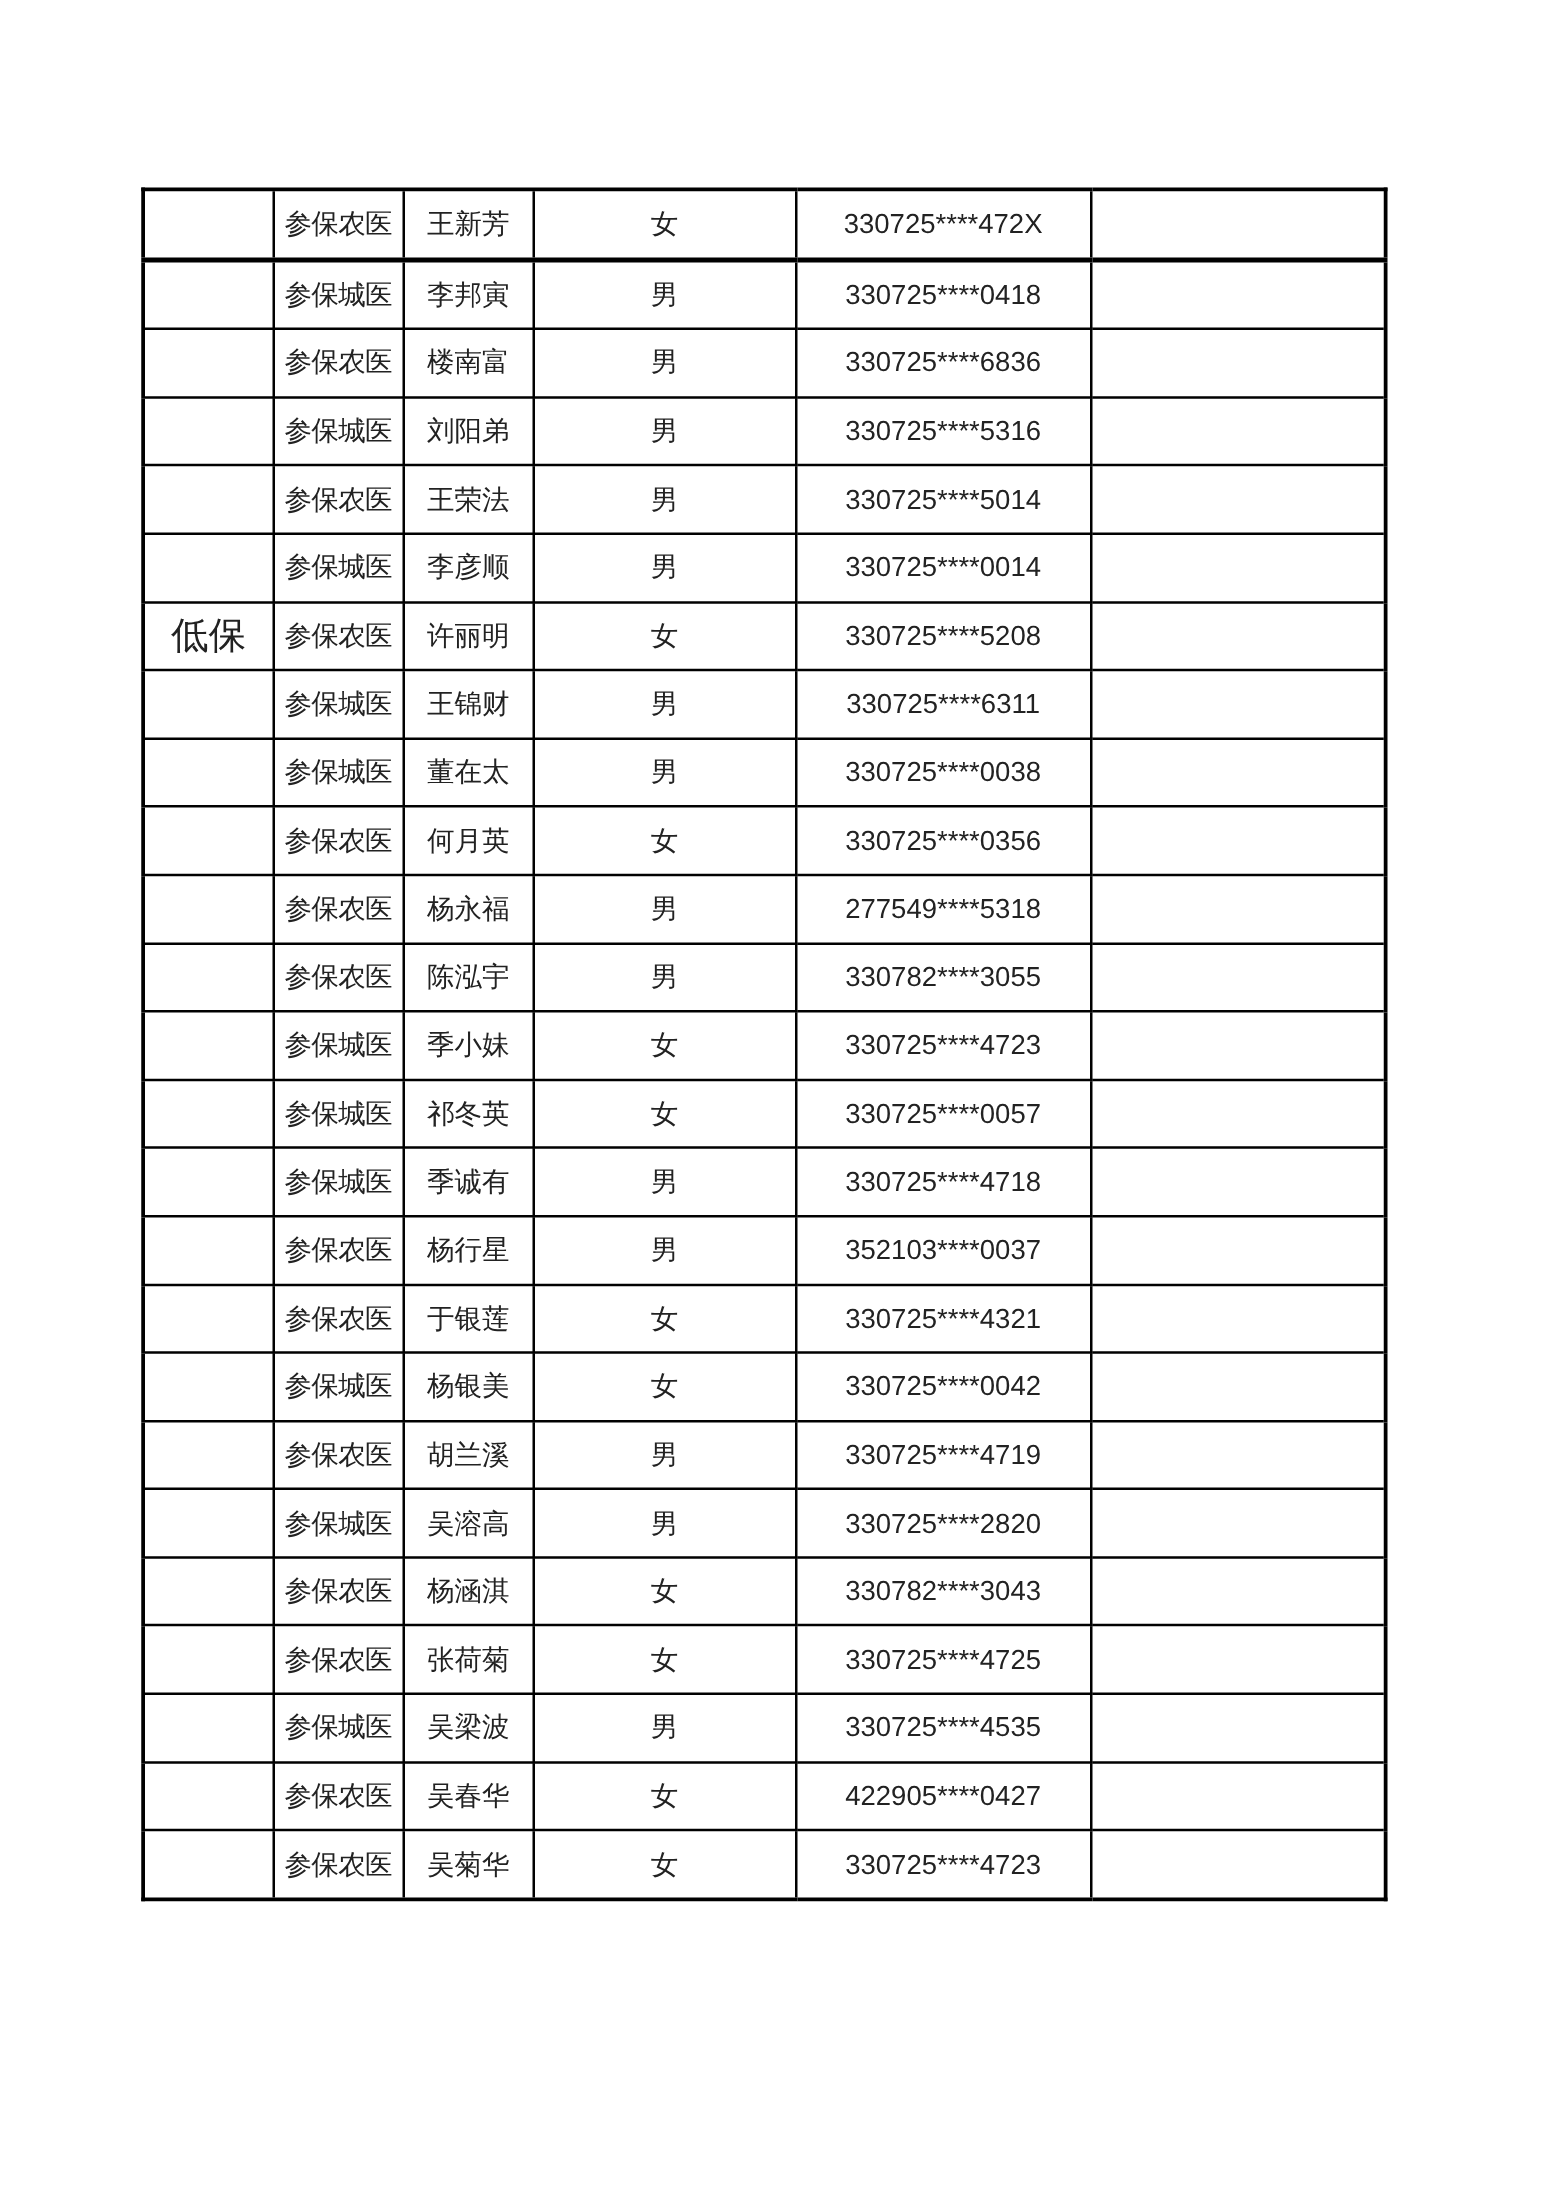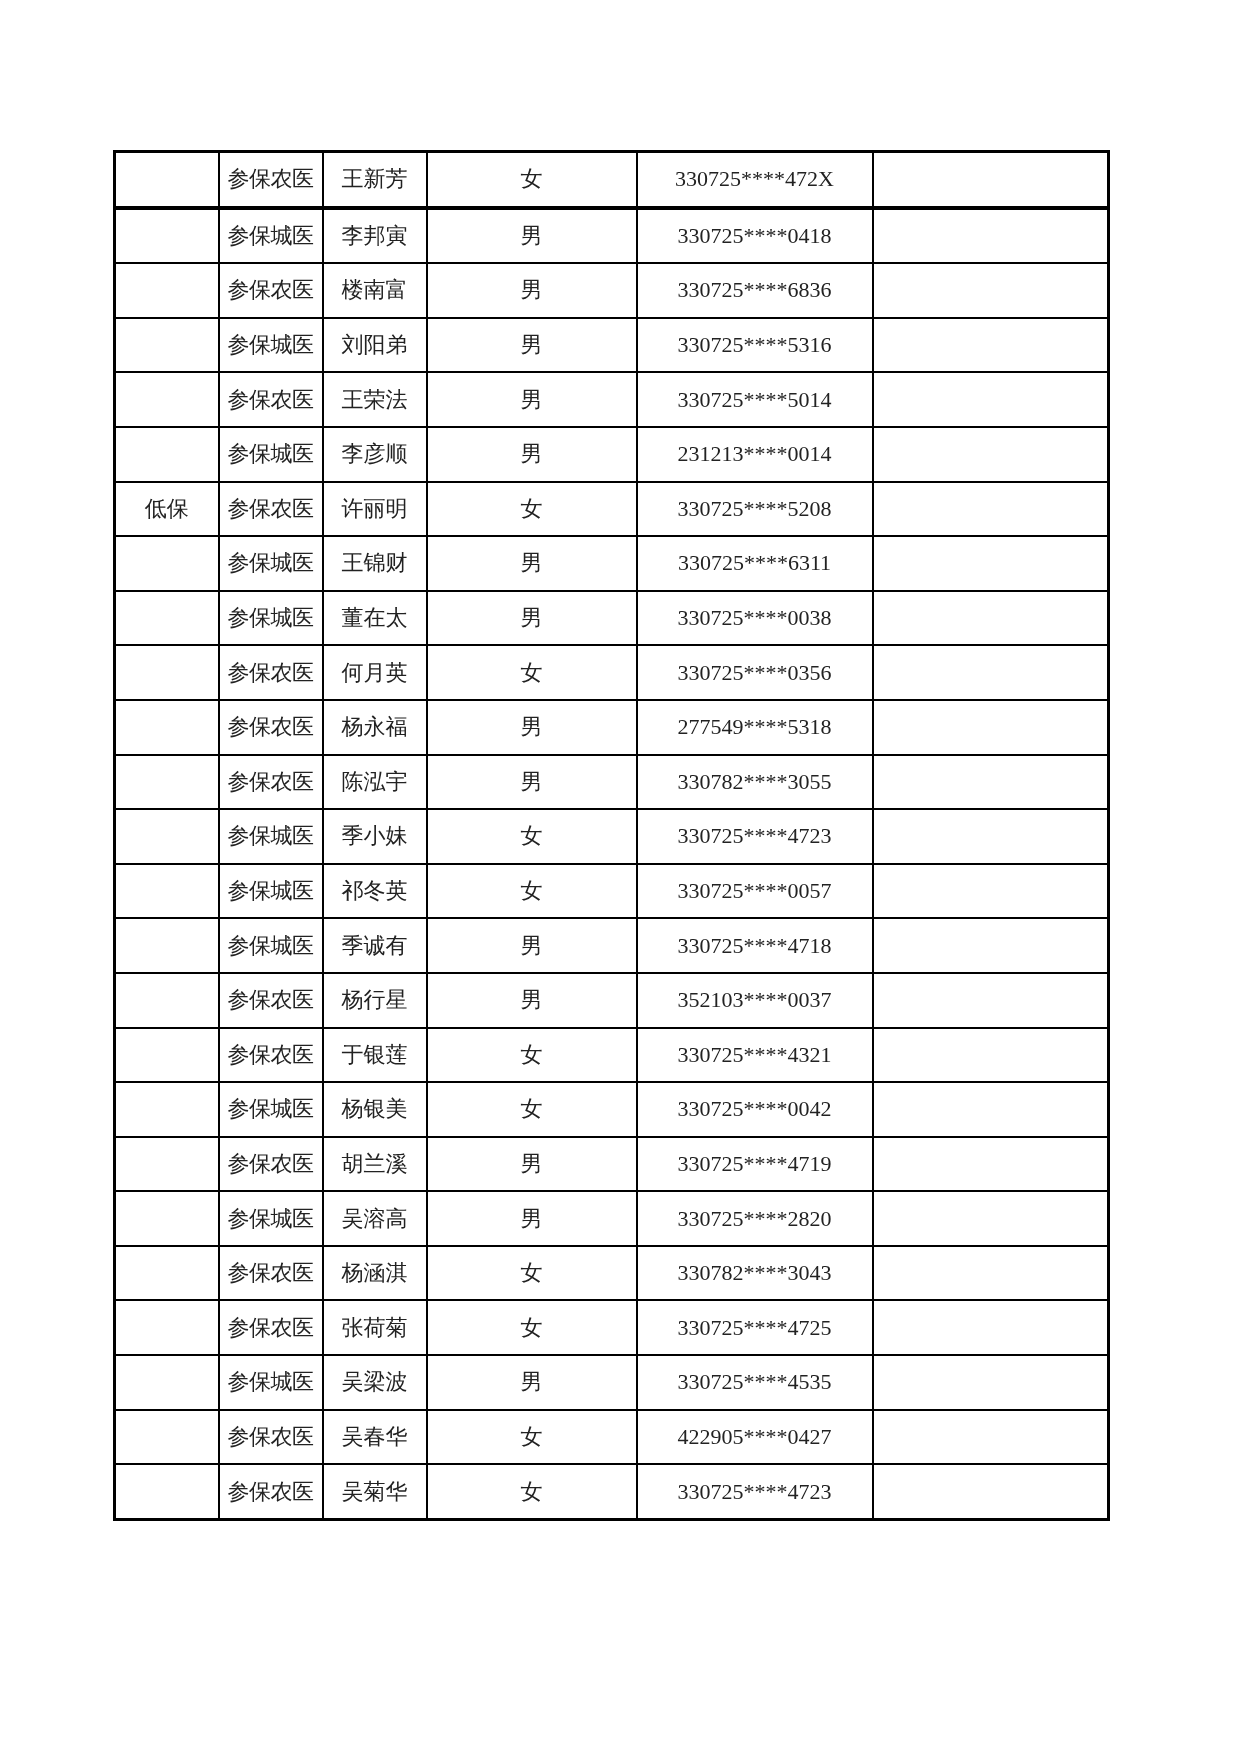--- a/index.html
+++ b/index.html
@@ -8,22 +8,22 @@
   .sheet { position: absolute; left: 113px; top: 150px; width: 994px; }
   table { border-collapse: collapse; width: 994px; table-layout: fixed; }
   td { border: 2px solid #000; height: 52.6px; padding: 0; text-align: center;
        vertical-align: middle; font-size: 22px; white-space: nowrap; overflow: hidden; }
   tr:first-child td { border-top: 3px solid #000; }
   tr:first-child td { border-bottom: 4px solid #000; }
   tr:last-child td { border-bottom: 3px solid #000; }
   td:first-child { border-left: 3px solid #000; }
   td:last-child { border-right: 3px solid #000; }
   td.ins { font-size: 22px; letter-spacing: -0.5px; }
-  td.id { font-family: Liberation Serif, serif; font-size: 22px; letter-spacing: 0; }
-  td.cat { font-size: 22px; }
+  td.id { font-family: Liberation Sans, sans-serif; font-size: 22px; letter-spacing: 0; }
+  td.cat { font-size: 30px; }
 </style>
 </head>
 <body>
 
 <div class="sheet">
   <table>
     <colgroup>
       <col style="width:104px">
       <col style="width:104px">
       <col style="width:104px">
@@ -75,21 +75,21 @@
     <td>男</td>
     <td class="id">330725****5014</td>
     <td></td>
   </tr>
 
   <tr>
     <td class="cat"></td>
     <td class="ins">参保城医</td>
     <td>李彦顺</td>
     <td>男</td>
-    <td class="id">231213****0014</td>
+    <td class="id">330725****0014</td>
     <td></td>
   </tr>
 
   <tr>
     <td class="cat">低保</td>
     <td class="ins">参保农医</td>
     <td>许丽明</td>
     <td>女</td>
     <td class="id">330725****5208</td>
     <td></td>

